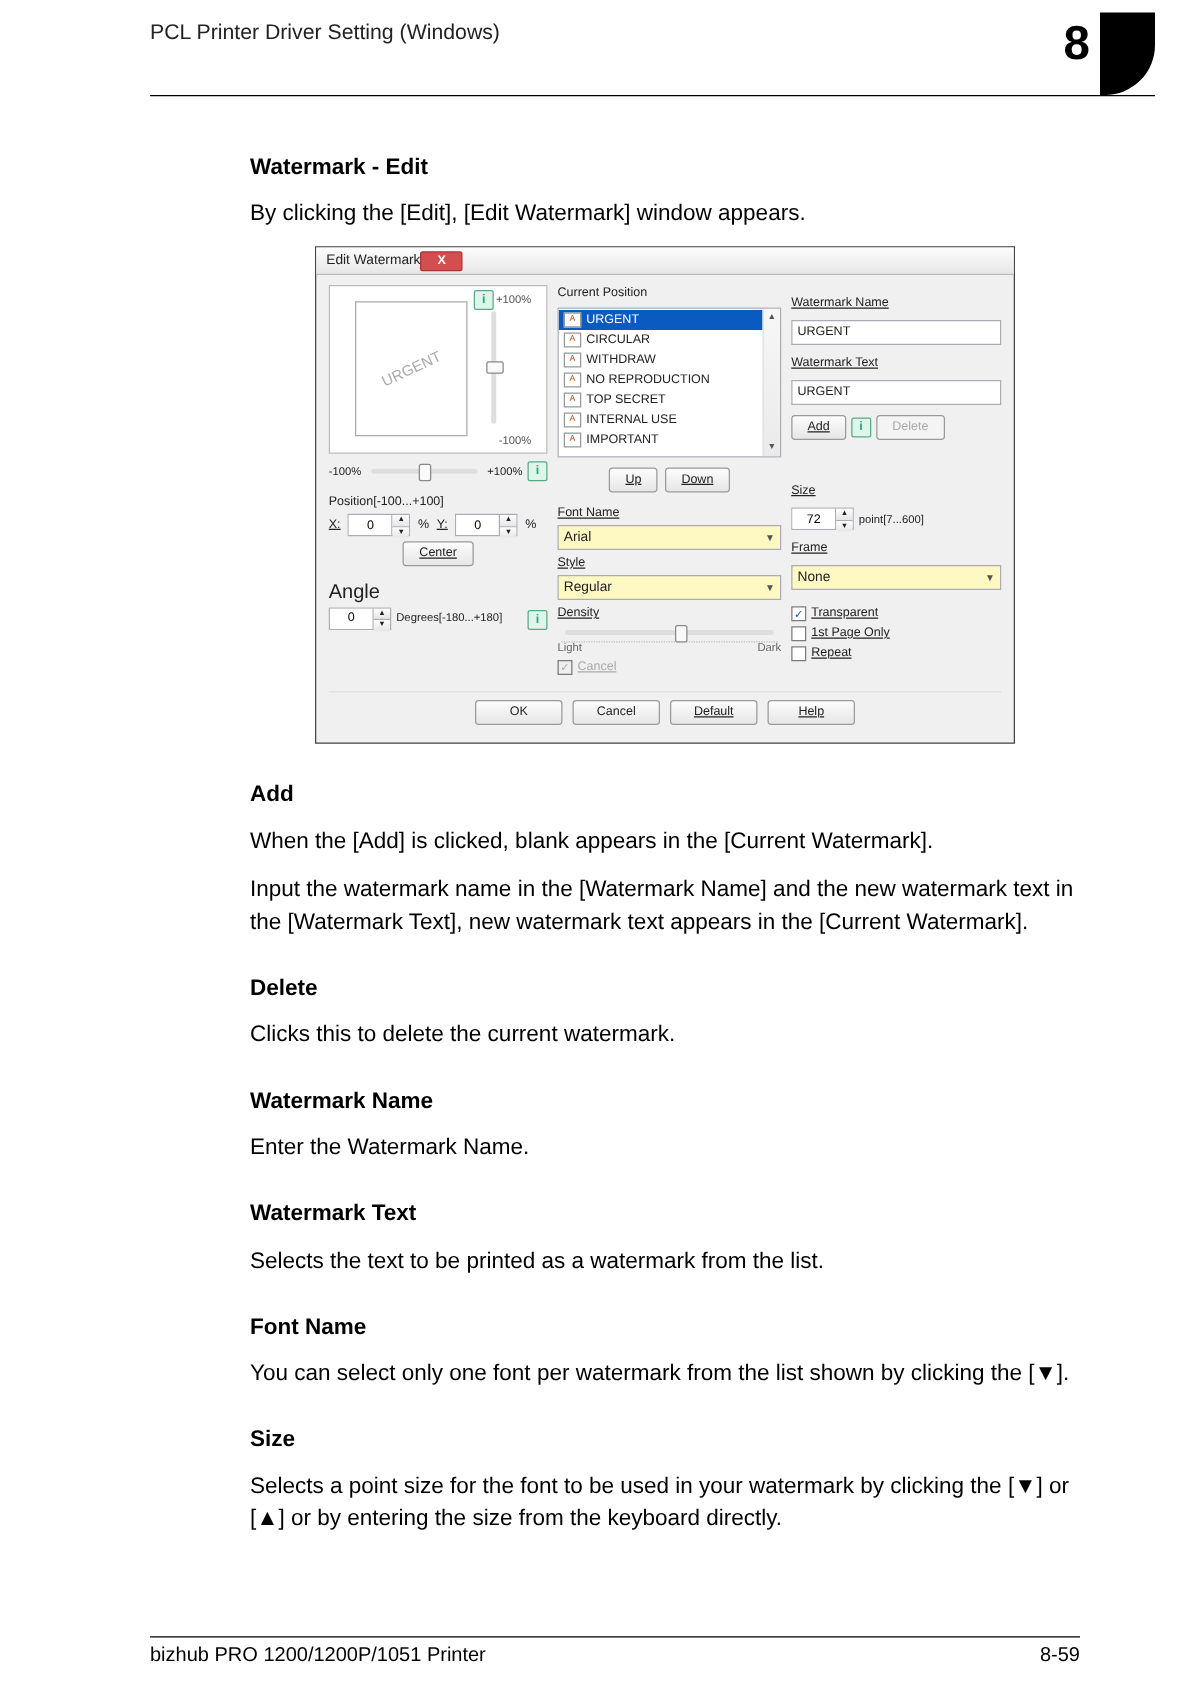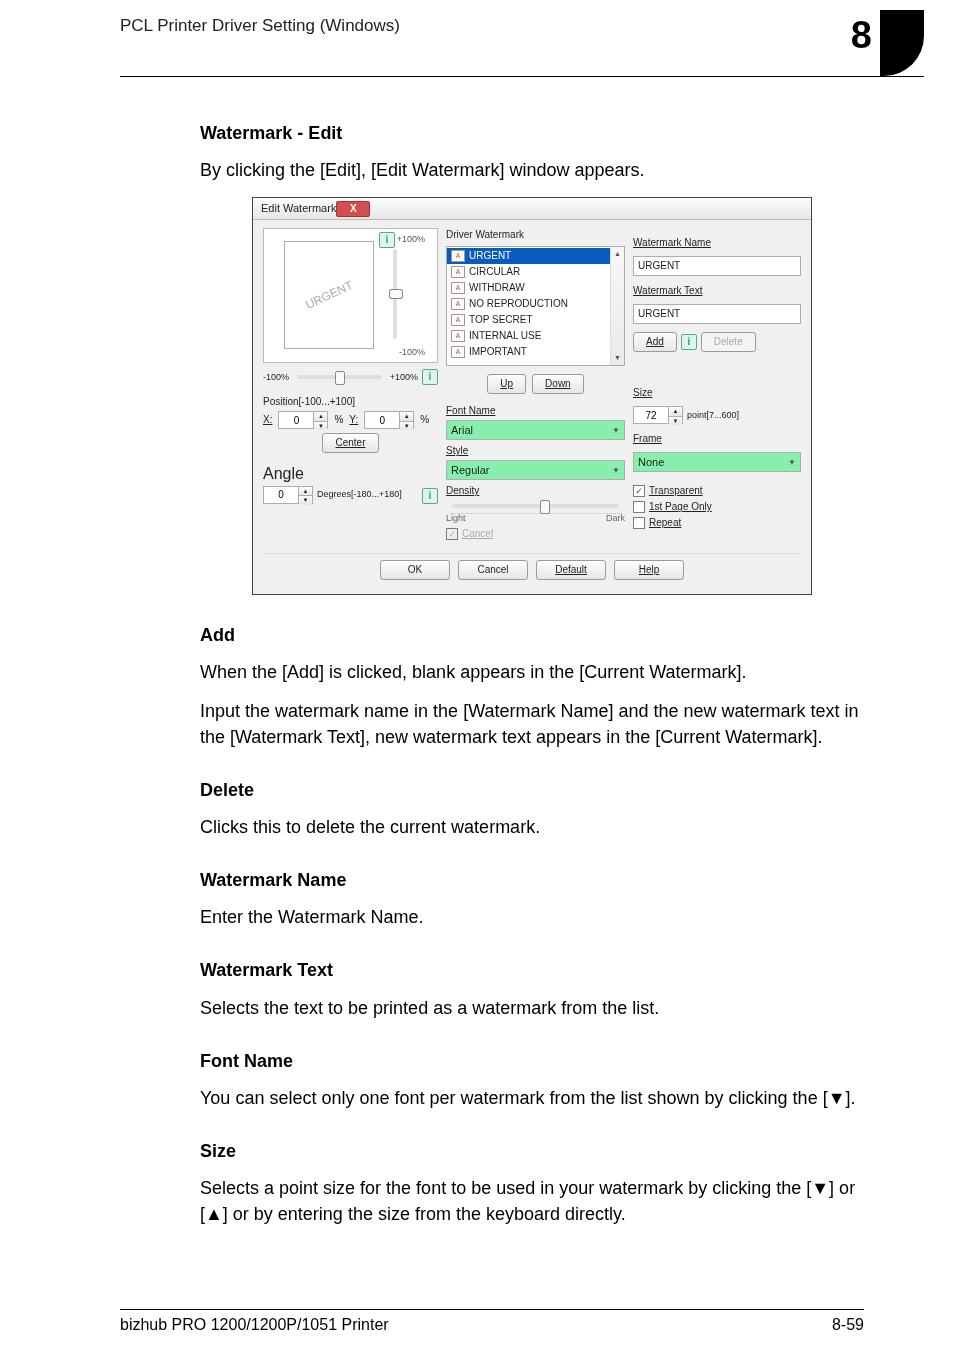--- a/index.html
+++ b/index.html
@@ -54,21 +54,21 @@
   .fieldlabel.noul { text-decoration: none; }
   .listbox { height: 120px; border: 1px solid #abadb3; background: #fff; overflow: hidden; position: relative; }
   .listbox .sb { position: absolute; right: 0; top: 0; bottom: 0; width: 14px; background: linear-gradient(#f7f7f7,#eaeaea); border-left: 1px solid #dcdcdc; display: flex; flex-direction: column; justify-content: space-between; }
   .listbox .sb span { height: 14px; display: flex; align-items: center; justify-content: center; font-size: 7px; color: #555; }
   .listbox ul { list-style: none; padding: 1px 0; margin-right: 14px; }
   .listbox li { display: flex; align-items: center; gap: 4px; padding: 1px 4px; font-size: 10px; }
   .listbox li.sel { background: #0a5bbf; color: #fff; }
   .wm-glyph { width: 14px; height: 12px; border: 1px solid #999; background: #fff; display: inline-flex; align-items: center; justify-content: center; font-size: 7px; color: #c0551b; }
   .listbox li.sel .wm-glyph { background: #fff; }
   .updown { display: flex; gap: 6px; margin-top: 4px; justify-content: center; }
-  .combo { height: 20px; border: 1px solid #abadb3; background: #86efac; display: flex; align-items: center; padding: 0 4px; justify-content: space-between; }
+  .combo { height: 20px; border: 1px solid #abadb3; background: #fef9c3; display: flex; align-items: center; padding: 0 4px; justify-content: space-between; }
   .combo .dd { font-size: 8px; color: #555; }
   .density { margin-top: 4px; }
   .dslider { height: 4px; background: #dedede; border-radius: 2px; position: relative; margin: 6px 6px 2px 6px; }
   .dslider::before { content: ""; position: absolute; left: -3px; right: -3px; bottom: -6px; border-bottom: 1px dotted #bbb; }
   .dslider::after { content: ""; position: absolute; top: -4px; left: 55%; width: 8px; height: 12px; margin-left: -4px; border: 1px solid #888; background: #fafafa; border-radius: 2px; }
   .dlegend { display: flex; justify-content: space-between; font-size: 9px; color: #666; padding: 2px 0 0 0; }
   .chkrow { display: flex; align-items: center; gap: 4px; font-size: 10px; }
   .chk { width: 12px; height: 12px; border: 1px solid #7a7a7a; background: #fff; display: inline-flex; align-items: center; justify-content: center; font-size: 9px; color: #0a5bbf; }
   .chk.disabled { background: #eee; color: #aaa; }
 
@@ -169,21 +169,21 @@
                       </div>
                 </div>
                 <span style="font-size:9px;">Degrees[-180...+180]</span>
               </div>
             </div>
             <span class="info-icon" style="margin-left:auto;align-self:flex-end;">i</span>
           </div>
         </div>
 
         <div class="mid-col">
-          <div class="fieldlabel noul">Driver Watermark</div>
+          <div class="fieldlabel noul">Current Position</div>
           <div class="listbox">
             <div class="sb">
                   <span>▲</span>
                   <span>▼</span>
                 </div>
             <ul>
               <li class="sel">
                     <span class="wm-glyph">A</span>
                     <span>URGENT</span>
                   </li>

